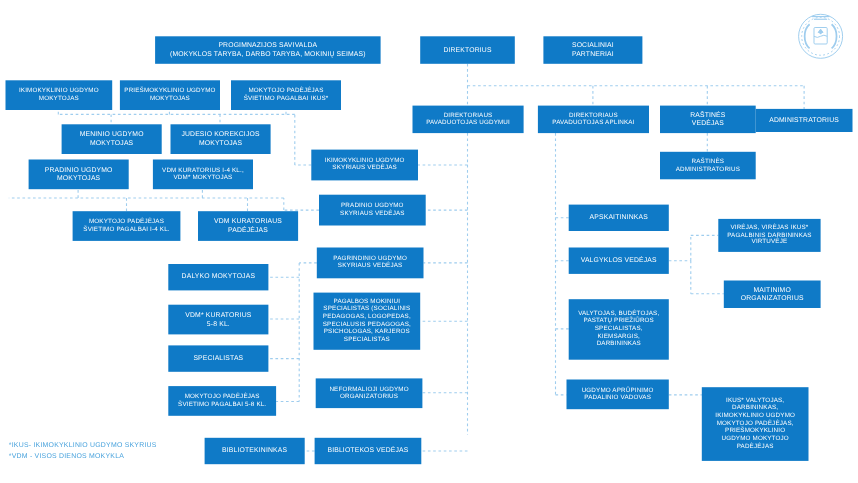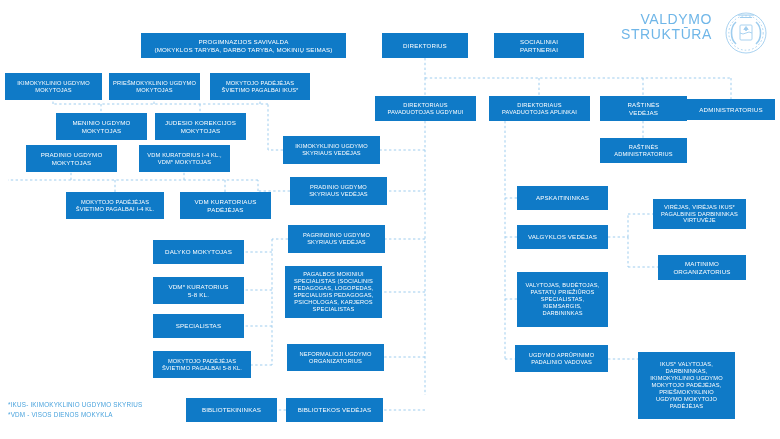--- a/index.html
+++ b/index.html
@@ -111,22 +111,20 @@
       <path d="M628,214 L653,214"></path>
       <path d="M628,237 L628,267"></path>
       <path d="M628,267 L658,267"></path>
 
       <path d="M608,359 L638,359"></path>
 
       <path d="M286,410 L277,410"></path>
     </g>
   </svg>
 
-  <div class="title">VALDYMO
-STRUKTŪRA</div>
 
   <svg class="logo" viewBox="0 0 56 52" xmlns="http://www.w3.org/2000/svg">
     <g stroke="#9fcdee" fill="none" stroke-width="0.9">
       <circle cx="28" cy="27" r="20"></circle>
       <circle cx="28" cy="27" r="17.2" stroke-dasharray="1.6,2.2"></circle>
       <path d="M18,16 C12,21 12,33 18,38" stroke-width="1.6"></path>
       <path d="M38,16 C44,21 44,33 38,38" stroke-width="1.6"></path>
       <rect x="22" y="19" width="12" height="15" rx="1"></rect>
       <path d="M22,27 q3,2 6,0 q3,-2 6,0"></path>
       <path d="M28,20.5 l2.2,3 l-4.4,0 z" fill="#9fcdee"></path>

